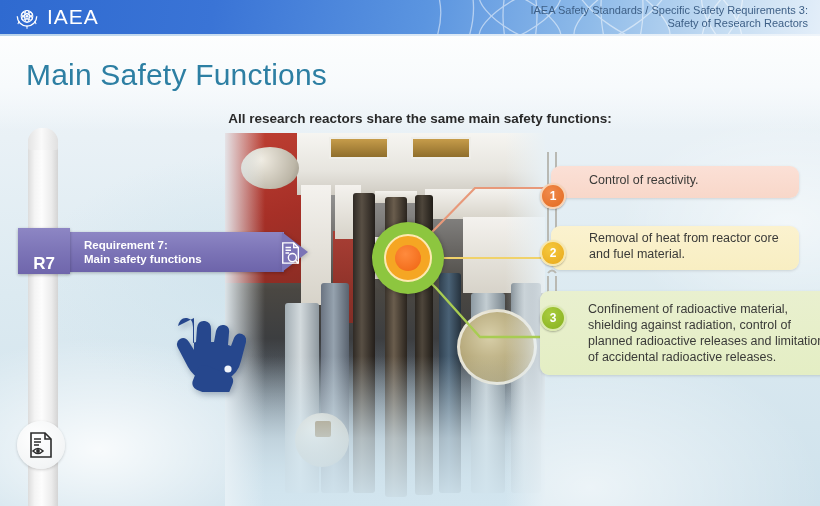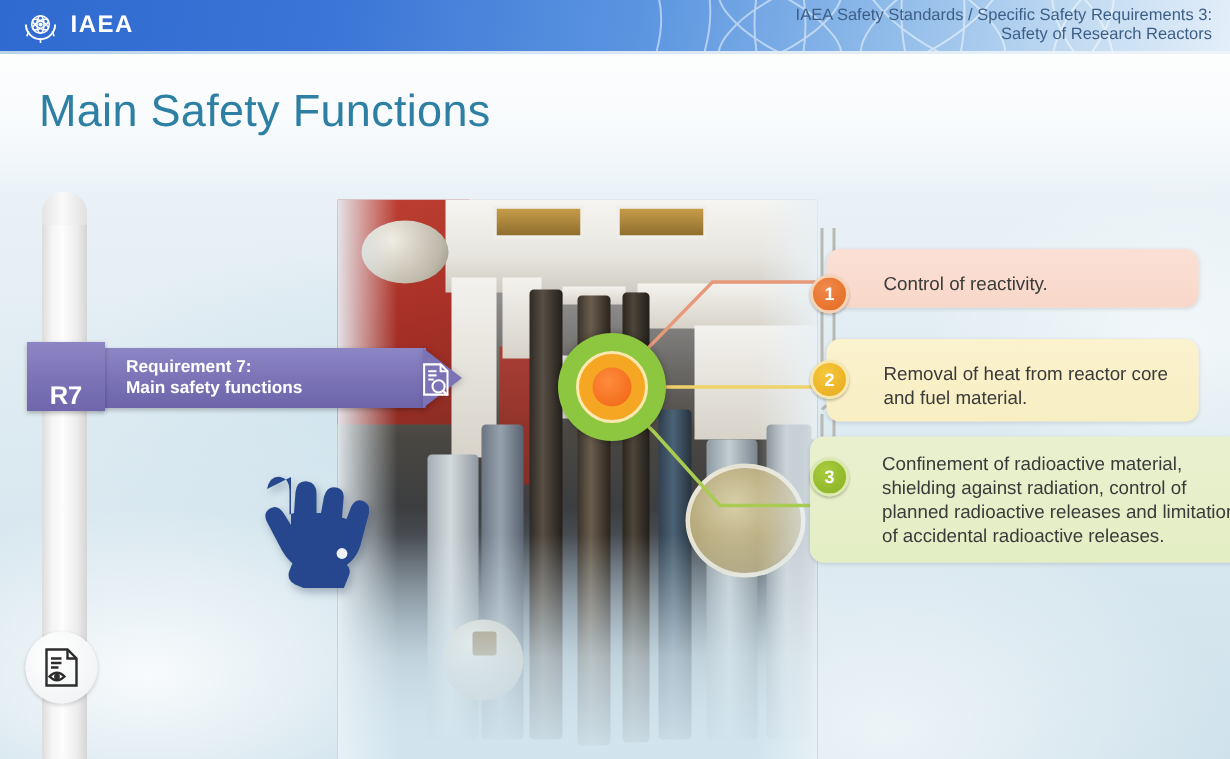--- a/index.html
+++ b/index.html
@@ -38,21 +38,21 @@
   .header .atom-deco{
     position:absolute; top:-32px; left:370px; width:420px; height:100px;
     opacity:.5;
   }
   .logo-wrap{
     position:absolute; left:14px; top:4px;
     display:flex; align-items:center; gap:7px;
   }
   .logo-mark{ width:26px; height:26px; }
   .logo-text{
-    color:#fff; font-size:16px; font-weight:bold; letter-spacing:1px;
+    color:#fff; font-size:21px; font-weight:normal; letter-spacing:1px;
     line-height:26px;
   }
   .header-breadcrumb{
     position:absolute; right:12px; top:4px;
     text-align:right; color:#3d5f86; font-size:11px; line-height:13px;
   }
   .header-breadcrumb .l2{ color:#3d5f86; }
   .header-rule{
     position:absolute; left:0; top:34px; width:820px; height:2px;
     background:linear-gradient(90deg,#b9d3ea,#d9e7f4,#eef4fa);
@@ -201,21 +201,21 @@
   .connectors{
     position:absolute; left:0; top:0; width:820px; height:506px;
     z-index:3; pointer-events:none;
   }
 
   
   .callout{
     position:absolute; border-radius:9px; z-index:4;
     box-shadow:0 1px 3px rgba(0,0,0,.13);
     font-size:12.5px; line-height:16px; color:#3a3a38;
-    padding:15px 12px 8px 38px;
+    padding:4px 12px 8px 38px;
   }
   .callout.c1{
     left:551px; top:166px; width:248px; min-height:32px;
     background:linear-gradient(180deg,#fbe0d6,#f8d7c9);
     display:flex; align-items:center;
   }
   .callout.c2{
     left:551px; top:226px; width:248px; min-height=1px;
     background:linear-gradient(180deg,#fbf2cf,#f8eec2);
     display:flex; align-items:center;
@@ -337,20 +337,21 @@
     </div>
 
     <div class="header-breadcrumb">
       <div class="l1">IAEA Safety Standards / Specific Safety Requirements 3:</div>
       <div class="l2">Safety of Research Reactors</div>
     </div>
   </div>
   <div class="header-rule"></div>
 
   <div class="page-title">Main Safety Functions</div>
+  <div class="subtitle">All research reactors share the same main safety functions:</div>
 
   <div class="track"></div>
   <div class="track-top"></div>
 
   <svg class="connectors" viewBox="0 0 820 506" fill="none">
 
     <path d="M409 255 L436 228 L475 188 L553 188" stroke="#e8997a" stroke-width="2.2"></path>
 
     <path d="M409 258 L553 258" stroke="#f0d26a" stroke-width="2.2"></path>
 

